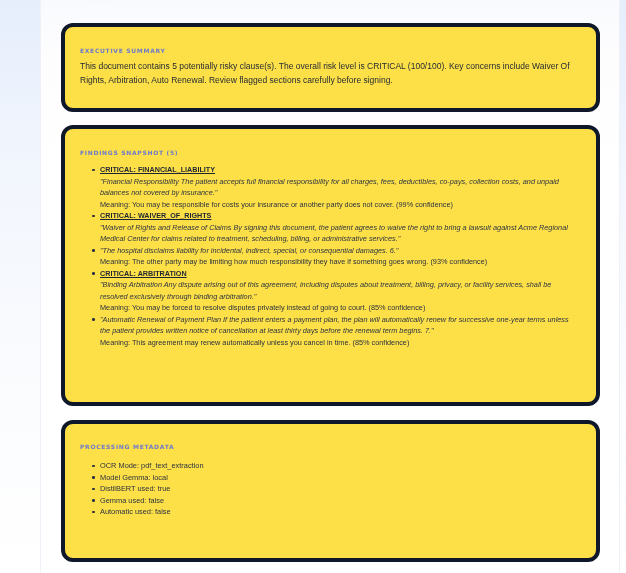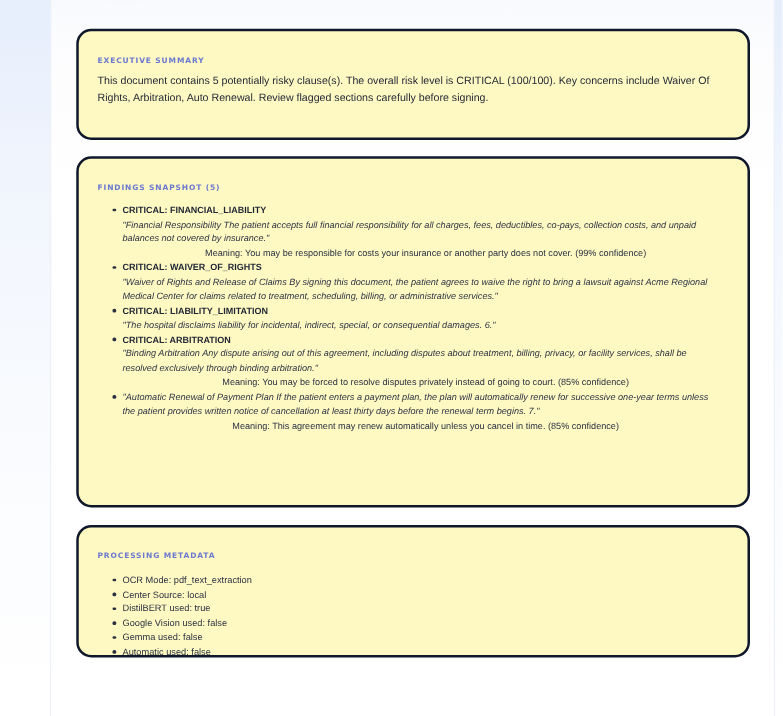--- a/index.html
+++ b/index.html
@@ -32,29 +32,29 @@
       top: -4px;
       width: 60px;
       height: 28px;
       border-radius: 50%;
       background: radial-gradient(ellipse at center, rgba(240,240,240,0.9) 0%, rgba(250,250,252,0) 70%);
     }
     .panel {
       position: absolute;
       left: 61px;
       width: 539px;
-      background: #fef9c3;
-      border: 2px solid #0f172a;
+      background: #fde047;
+      border: 4px solid #0f172a;
       border-radius: 12px;
       box-sizing: border-box;
       padding: 0 15px;
     }
     .panel-exec { top: 23px; height: 89px; }
     .panel-findings { top: 125px; height: 281px; }
-    .panel-meta { top: 420px; height: 106px; }
+    .panel-meta { top: 420px; height: 142px; }
 
     .panel-heading {
       font-family: "DejaVu Sans", sans-serif;
       font-size: 6px;
       font-weight: bold;
       letter-spacing: 0.7px;
       color: #6b78d0;
       text-transform: uppercase;
       margin: 0;
     }
@@ -89,31 +89,31 @@
       top: 4.5px;
       width: 2.6px;
       height: 2.6px;
       border-radius: 50%;
       background: #2a3040;
     }
     .finding-title {
       font-weight: bold;
       display: block;
       font-size: 7.2px;
+      text-decoration: underline;
     }
     .finding-quote {
       display: block;
       font-style: italic;
       color: #2d3342;
       padding-right: 6px;
     }
     .finding-meaning {
       display: block;
       color: #2a3040;
-      text-align: center;
     }
     .meta-item {
       position: relative;
       padding-left: 8px;
       font-size: 7.4px;
       line-height: 11.6px;
       color: #2a3040;
     }
     ul.meta-list { margin-top: 10px; }
   </style>
@@ -135,38 +135,37 @@
     <li class="finding">
       <span class="finding-title">CRITICAL: FINANCIAL_LIABILITY</span>
       <span class="finding-quote">"Financial Responsibility The patient accepts full financial responsibility for all charges, fees, deductibles, co-pays, collection costs, and unpaid balances not covered by insurance."</span>
       <span class="finding-meaning">Meaning: You may be responsible for costs your insurance or another party does not cover. (99% confidence)</span>
     </li>
     <li class="finding">
       <span class="finding-title">CRITICAL: WAIVER_OF_RIGHTS</span>
       <span class="finding-quote">"Waiver of Rights and Release of Claims By signing this document, the patient agrees to waive the right to bring a lawsuit against Acme Regional Medical Center for claims related to treatment, scheduling, billing, or administrative services."</span>
     </li>
     <li class="finding">
-      <span class="finding-title">CRITICAL: LIABILITY_LIMITATION</span>
       <span class="finding-quote">"The hospital disclaims liability for incidental, indirect, special, or consequential damages. 6."</span>
+      <span class="finding-meaning">Meaning: The other party may be limiting how much responsibility they have if something goes wrong. (93% confidence)</span>
     </li>
     <li class="finding">
       <span class="finding-title">CRITICAL: ARBITRATION</span>
       <span class="finding-quote">"Binding Arbitration Any dispute arising out of this agreement, including disputes about treatment, billing, privacy, or facility services, shall be resolved exclusively through binding arbitration."</span>
       <span class="finding-meaning">Meaning: You may be forced to resolve disputes privately instead of going to court. (85% confidence)</span>
     </li>
     <li class="finding">
       <span class="finding-quote">"Automatic Renewal of Payment Plan If the patient enters a payment plan, the plan will automatically renew for successive one-year terms unless the patient provides written notice of cancellation at least thirty days before the renewal term begins. 7."</span>
       <span class="finding-meaning">Meaning: This agreement may renew automatically unless you cancel in time. (85% confidence)</span>
     </li>
   </ul>
 </section>
 
 <section class="panel panel-meta">
   <h3 class="panel-heading">PROCESSING METADATA</h3>
   <ul class="meta-list">
     <li class="meta-item">OCR Mode: pdf_text_extraction</li>
-    <li class="meta-item">Center Source: local</li>
+    <li class="meta-item">Model Gemma: local</li>
     <li class="meta-item">DistilBERT used: true</li>
-    <li class="meta-item">Google Vision used: false</li>
     <li class="meta-item">Gemma used: false</li>
     <li class="meta-item">Automatic used: false</li>
   </ul>
 </section>
 
 </body></html>

